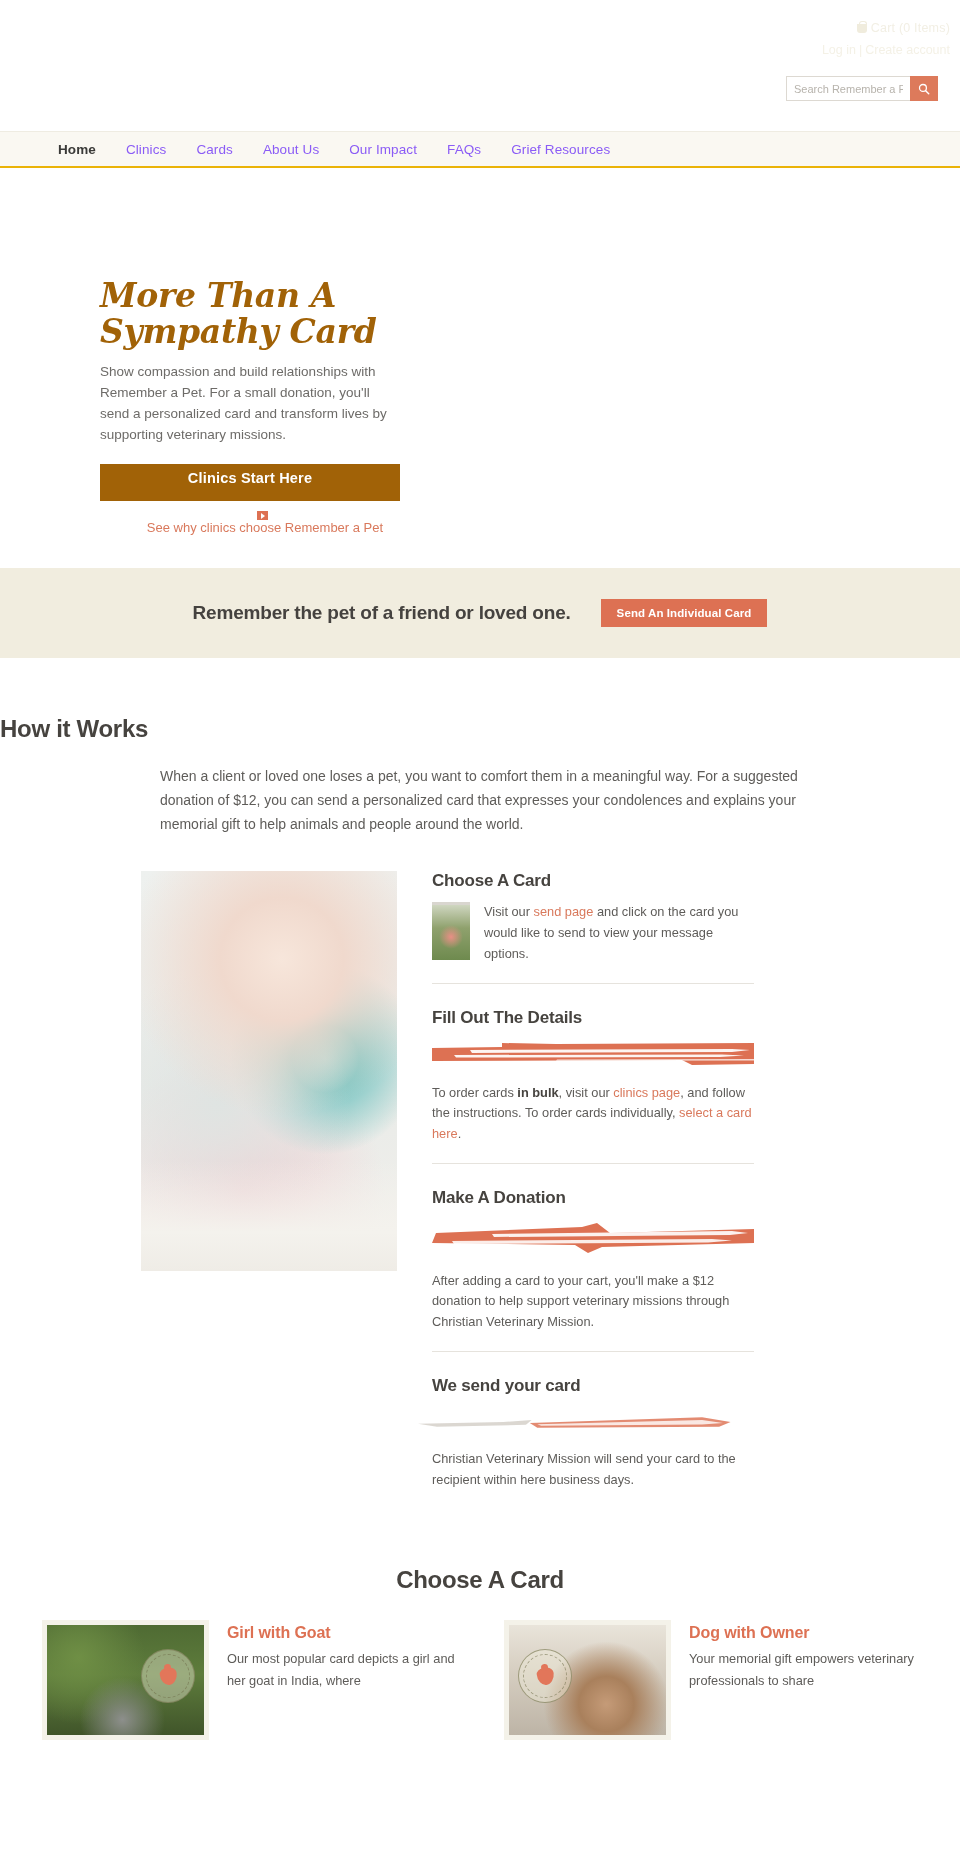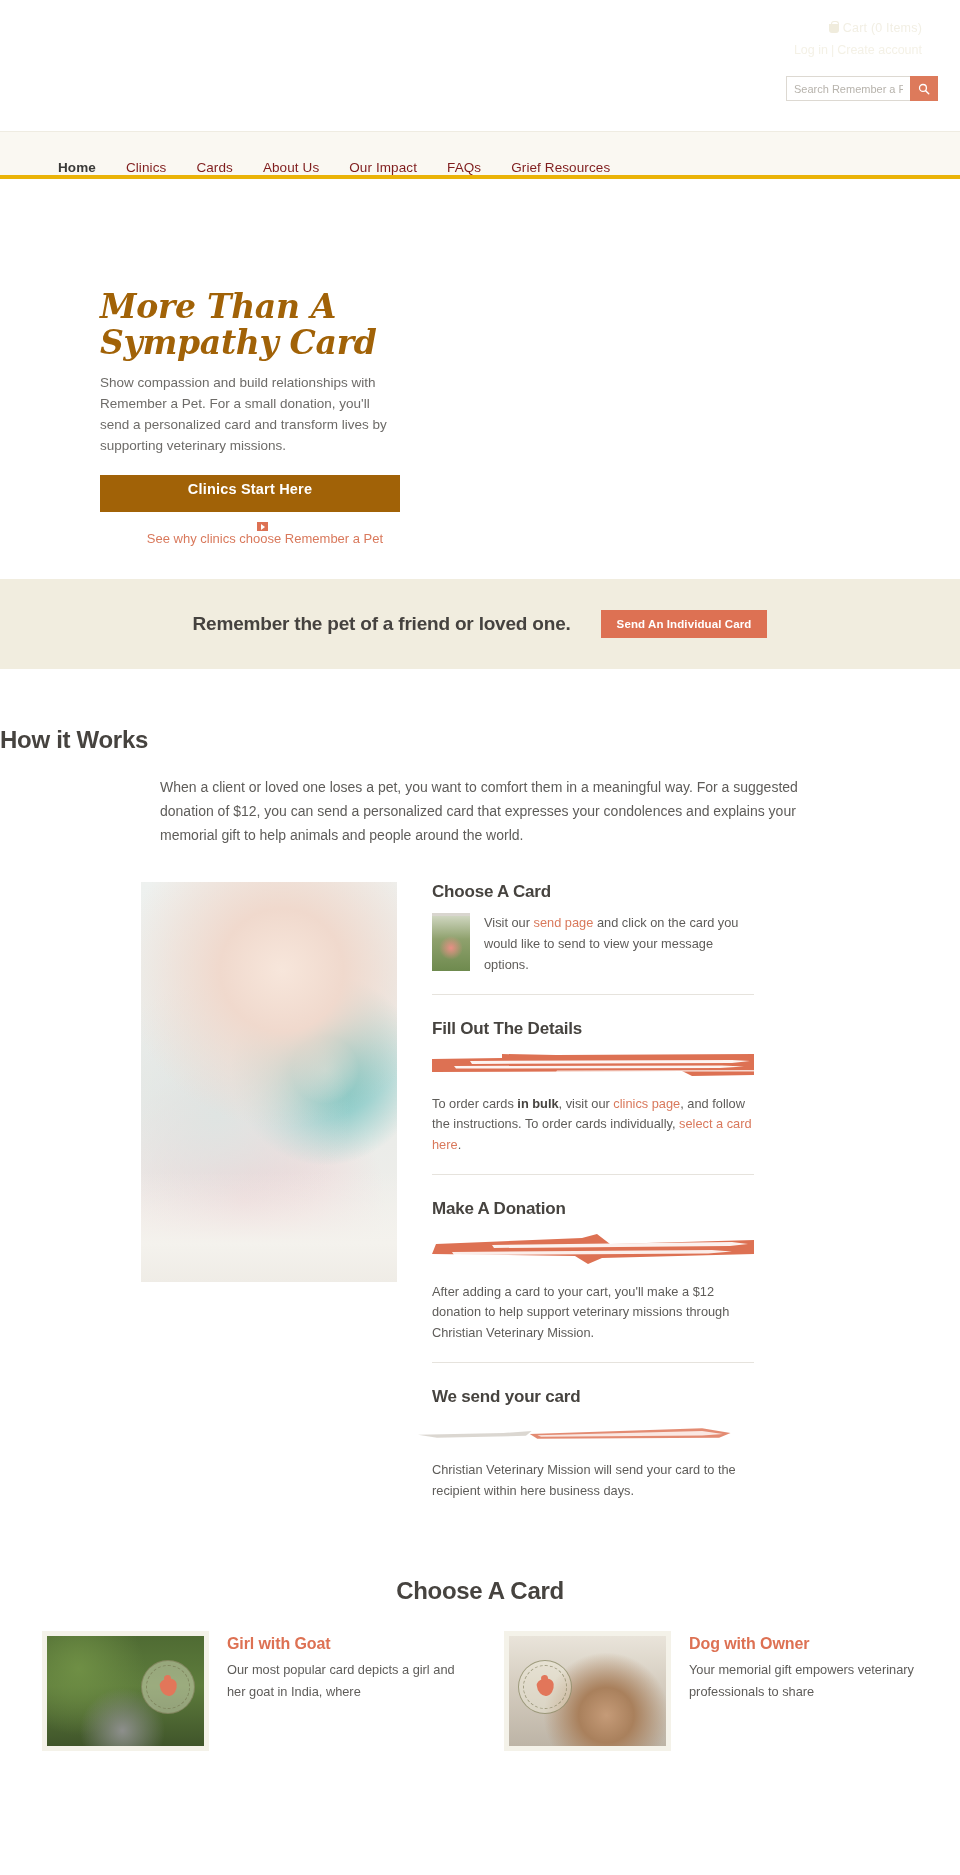--- a/index.html
+++ b/index.html
@@ -14,21 +14,21 @@
   body { width: 960px; min-height: 1875px; overflow-x: hidden; }
 
   
   .topbar {
     height: 131px;
     background: #ffffff;
     position: relative;
   }
   .util-wrap {
     position: absolute;
-    right: 38px;
+    right: 10px;
     top: 19px;
     text-align: right;
     line-height: 1.5;
   }
   .cart-line {
     font-size: 12.5px;
     color: #f2efe4;
     letter-spacing: .2px;
     white-space: nowrap;
   }
@@ -83,31 +83,31 @@
   .search-btn {
     width: 28px; height: 25px;
     background: #dd7a5b;
     border: none;
     cursor: pointer;
     display: flex; align-items: center; justify-content: center;
   }
 
   
   .mainnav {
-    height: 48px;
+    height: 37px;
     background: #faf8f2;
     border-top: 1px solid #efece2;
-    border-bottom: 4px solid #eab308;
-    display: flex;
-    align-items: flex-end;
+    border-bottom: 2px solid #eab308;
+    display: flex;
+    align-items: center;
     padding-left: 58px;
   }
   .nav-item {
     font-size: 13.5px;
-    color: #7f1d1d;
+    color: #8b5cf6;
     margin-right: 30px;
     text-decoration: none;
     letter-spacing: .1px;
     cursor: pointer;
   }
   .nav-item.active { font-weight: bold; color: #3a3a38; }
 
   
   .hero {
     height: 400px;

